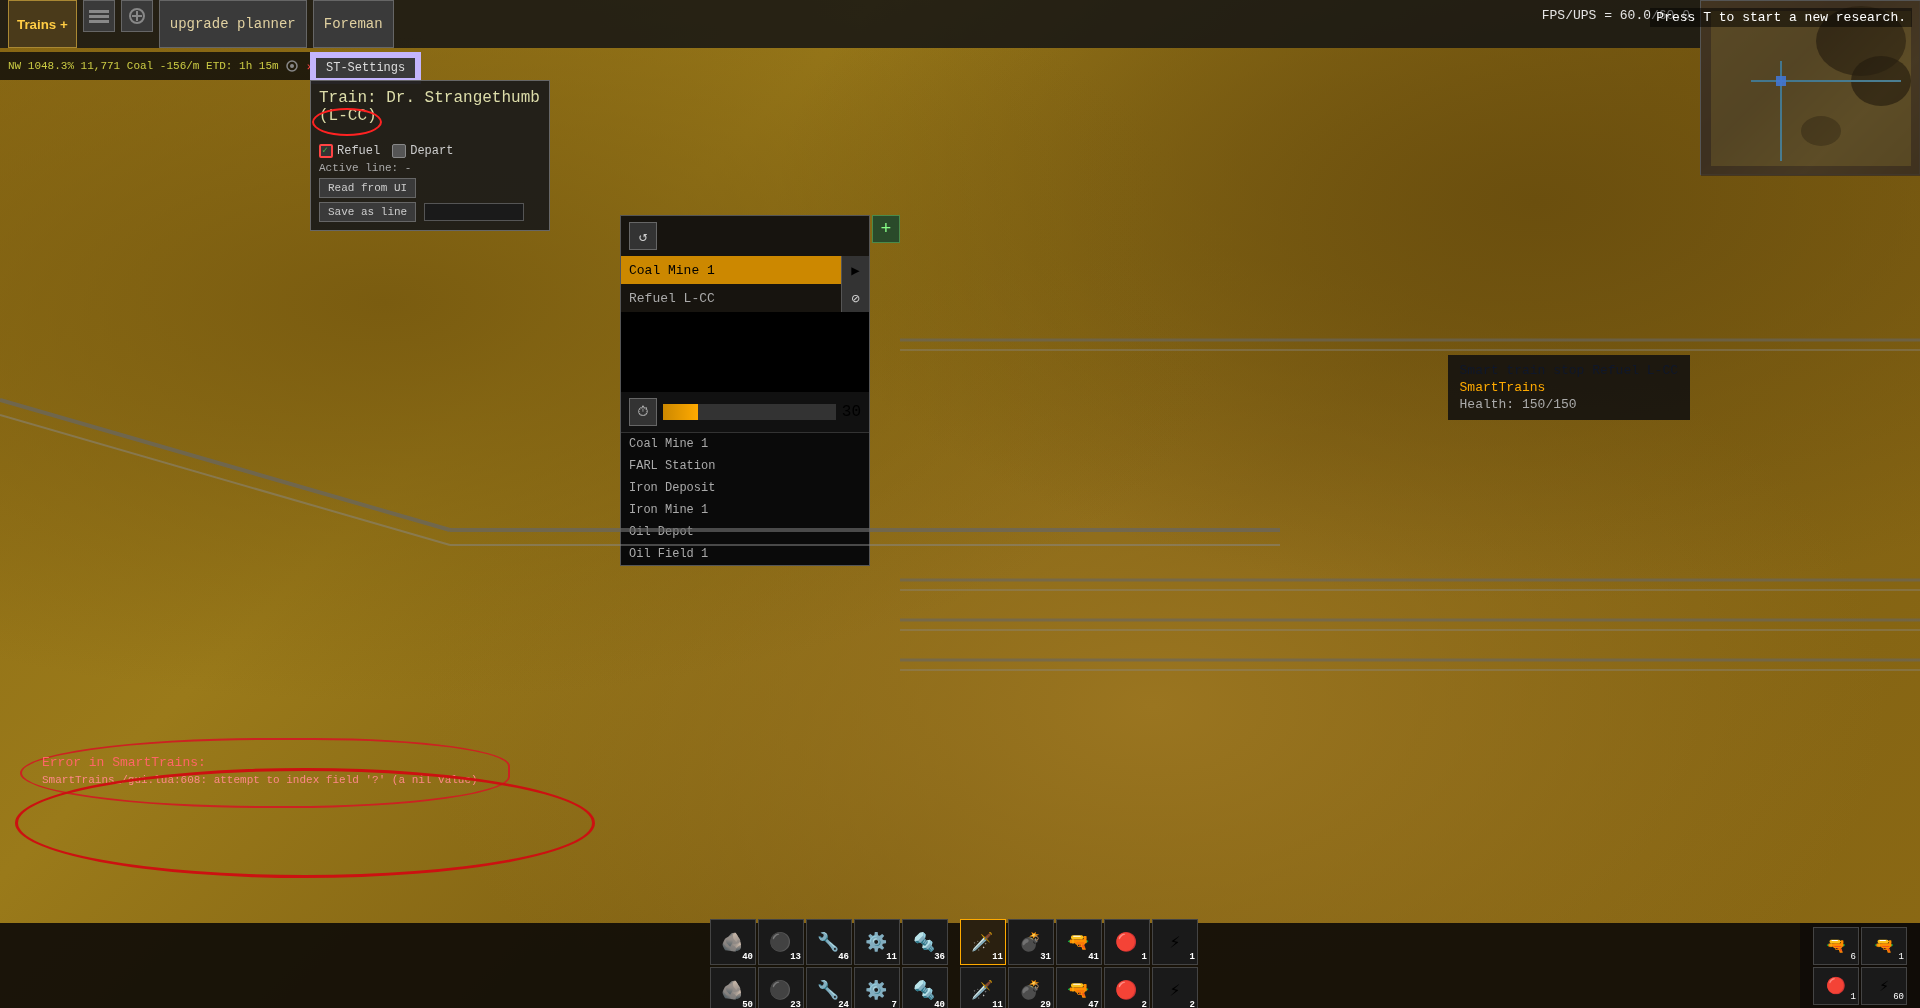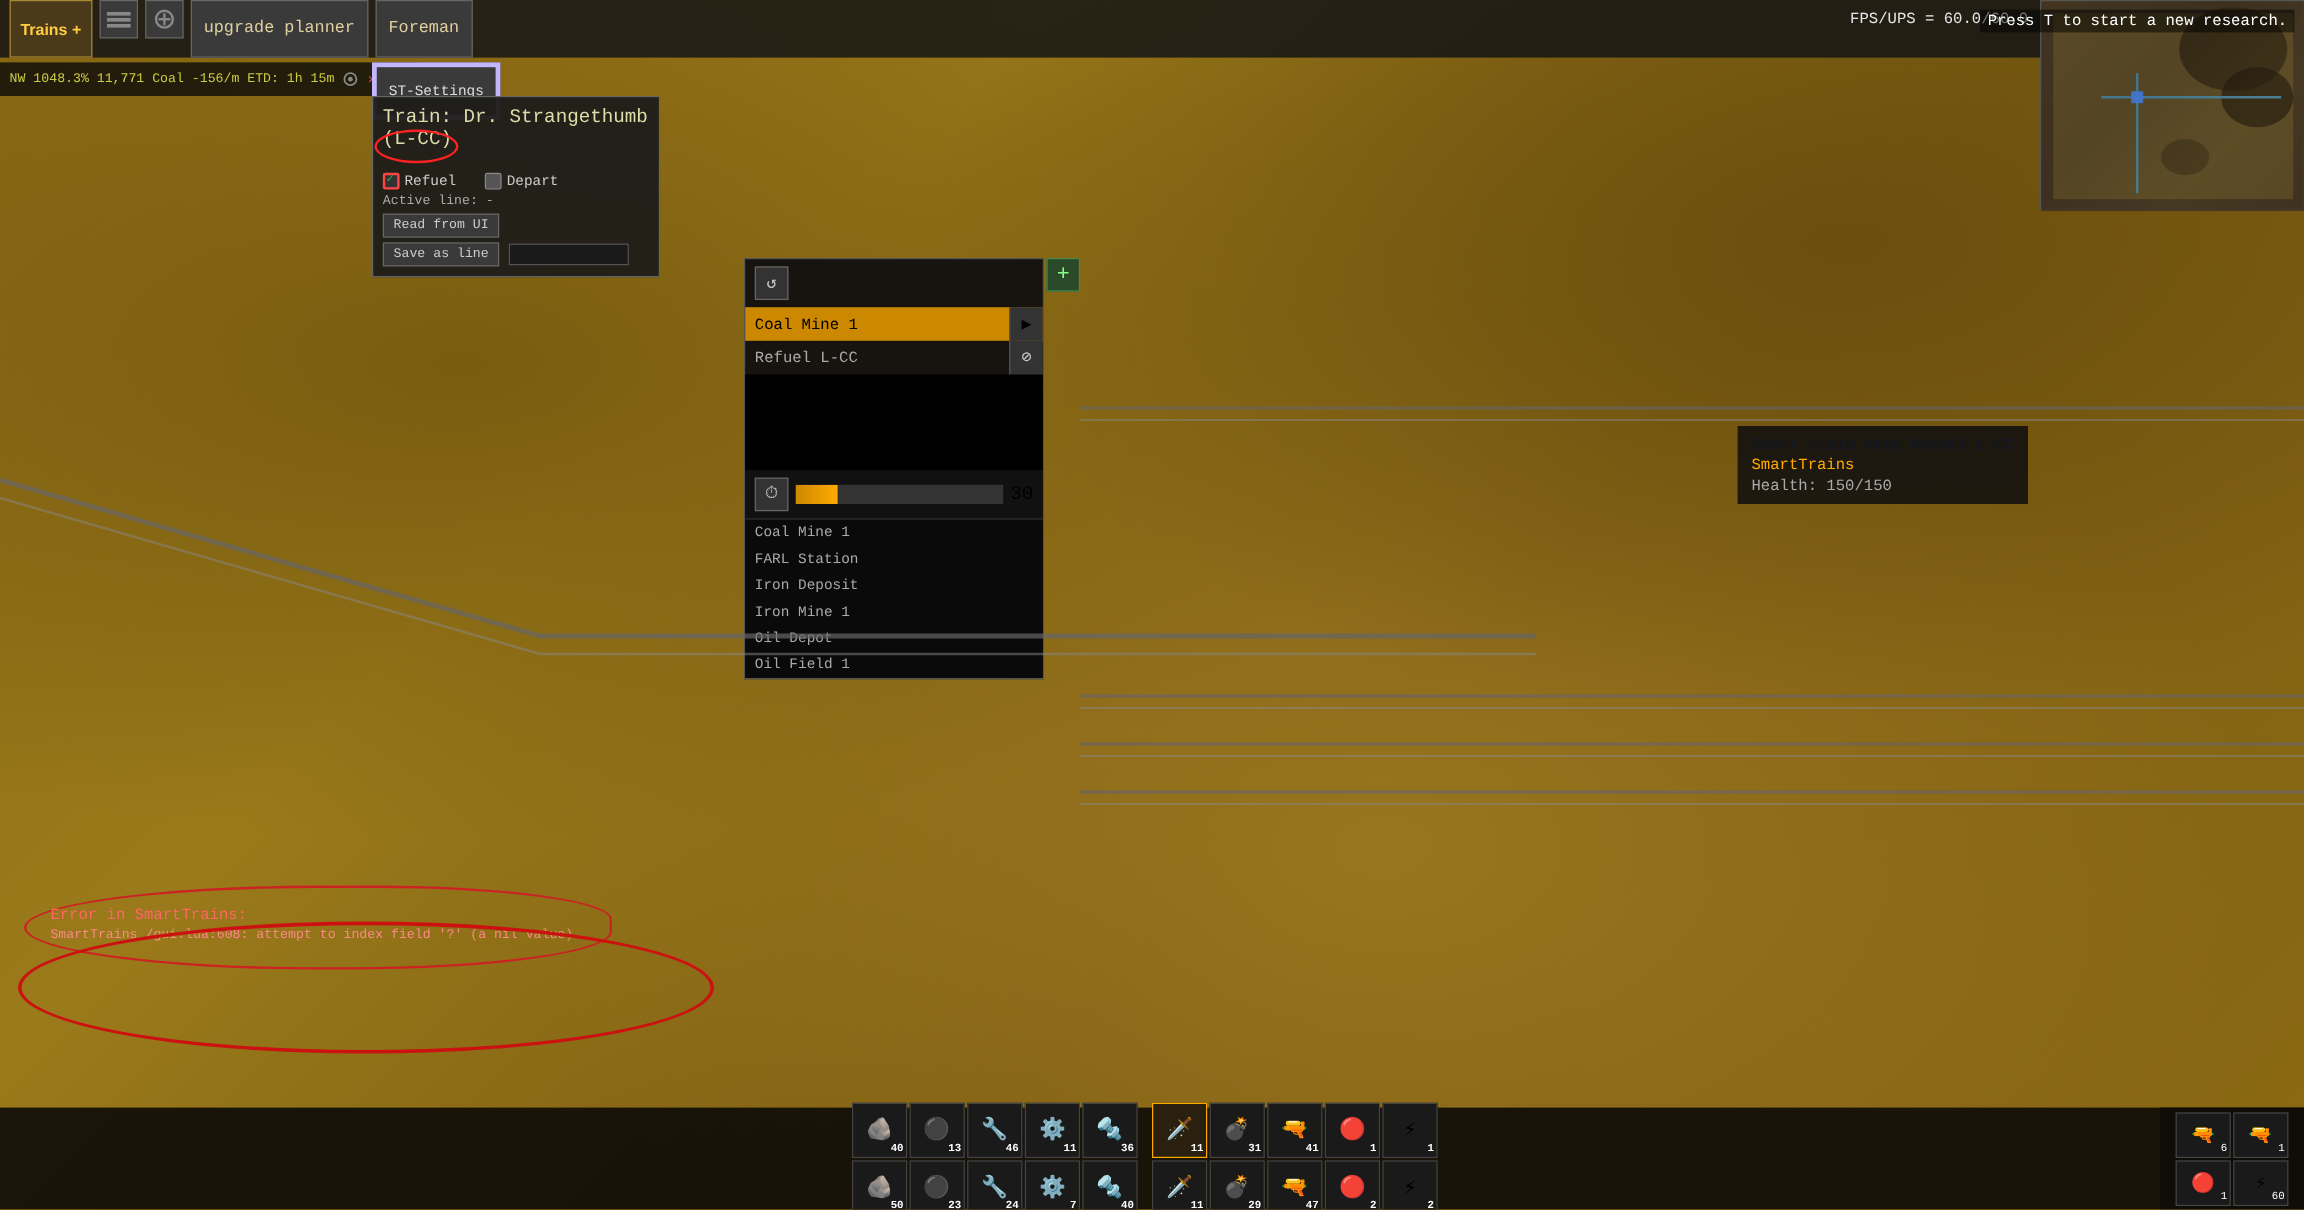--- a/index.html
+++ b/index.html
@@ -107,23 +107,23 @@
       cursor: pointer;
       margin-left: 4px;
     }
 
     
     #st-settings-btn {
       position: absolute;
       top: 52px;
       left: 310px;
       background: #3a3a3a;
-      border: 4px solid #c4b5fd;
+      border: 6px solid #c4b5fd;
       color: #dddddd;
-      padding: 13px 10px;
+      padding: 3px 10px;
       font-size: 12px;
       cursor: pointer;
       font-family: inherit;
     }
 
     
     #train-panel {
       position: absolute;
       top: 80px;
       left: 310px;
@@ -137,21 +137,21 @@
 
     #train-panel-title {
       color: #ddddaa;
       font-size: 16px;
       margin-bottom: 19px;
     }
 
     .checkbox-row {
       display: flex;
       align-items: center;
-      gap: 16px;
+      gap: 4px;
       margin-bottom: 4px;
     }
 
     .checkbox-item {
       display: flex;
       align-items: center;
       gap: 4px;
     }
 
     .checkbox-refuel {

